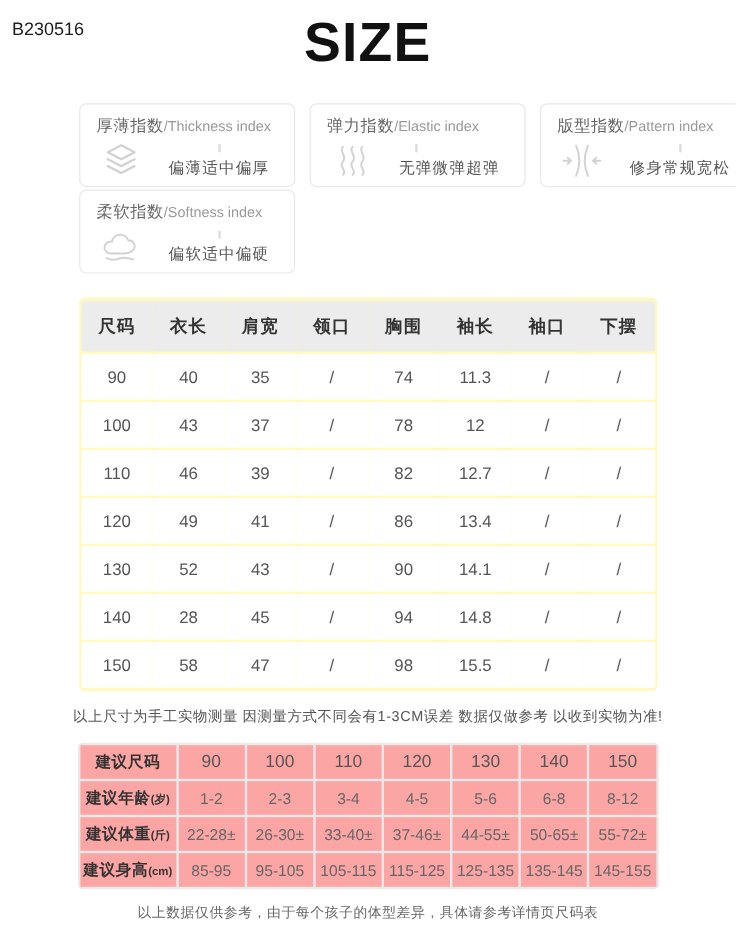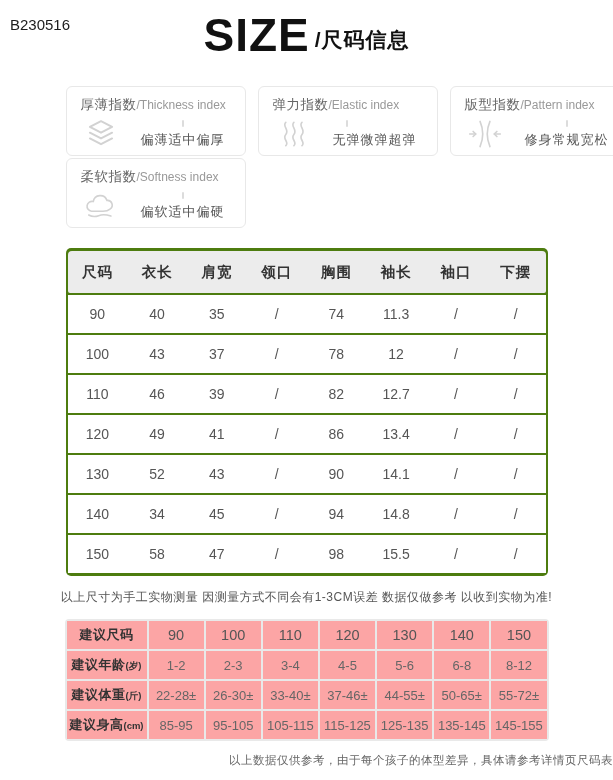--- a/index.html
+++ b/index.html
@@ -19,46 +19,45 @@
   .box-title{font-size:13.5px;color:#666;letter-spacing:.5px;white-space:nowrap;}
   .box-title .en{font-size:12px;color:#999;letter-spacing:0;}
   .box-content{display:flex;align-items:center;margin-top:2px;justify-content:space-between;}
   .box-icon{flex:none;width:40px;height:36px;display:flex;align-items:center;justify-content:center;}
   .box-opts{flex:1;display:flex;justify-content:space-between;padding:0 8px 0 20px;}
   .opt{display:flex;flex-direction:column;align-items:center;}
   .tick{width:2px;height:7px;background:#dcdcdc;border-radius:1px;margin-bottom:4px;visibility:hidden;}
   .tick.on{visibility:visible;}
   .opt-label{font-size:13px;color:#555;letter-spacing:1px;white-space:nowrap;}
   
-  .size-wrap{width:482px;margin:20px auto 0;background:#4d7c0f;padding:1px 2px;border-radius:5px;box-sizing:border-box;}
+  .size-wrap{width:482px;margin:20px auto 0;background:#fef9c3;padding:1px 2px;border-radius:5px;box-sizing:border-box;}
   table.size{width:100%;border-collapse:separate;border-spacing:0 2px;table-layout:fixed;}
   table.size th{height:40px;background:#ececec;font-size:14.5px;font-weight:700;color:#333;text-align:center;letter-spacing:1px;}
   table.size th:first-child{border-top-left-radius:4px;border-bottom-left-radius:2px;}
   table.size th:last-child{border-top-right-radius:4px;border-bottom-right-radius:2px;}
   table.size td{height:36px;background:#ffffff;font-size:14px;color:#555;text-align:center;}
   
   .note1{margin-top:13px;text-align:center;font-size:12px;color:#555;letter-spacing:.5px;}
-  .note2{margin-top:12px;text-align:right;font-size:11.5px;color:#666;letter-spacing:.5px;}
+  .note2{margin-top:12px;text-align:center;font-size:11.5px;color:#666;letter-spacing:.5px;}
   
   .suggest-wrap{width:484px;margin:13px auto 0;}
   table.suggest{width:100%;border-collapse:separate;border-spacing:2px;background:#e9e9e9;table-layout:fixed;border-radius:4px;}
   table.suggest td{background:#fca5a5;height:26px;text-align:center;font-size:13px;color:#666;overflow:hidden;white-space:nowrap;}
   table.suggest td.lbl{font-weight:700;color:#333;font-size:13px;letter-spacing:.5px;}
   table.suggest td.lbl .unit{font-size:9.5px;letter-spacing:0;}
   table.suggest tr.first td.val{font-size:14.5px;color:#555;}
   td.val{color:#666;}
 </style>
 </head>
 <body>
 
 <div class="watermark">B230516</div>
 
 <div class="title-row">
   <span class="title-en">SIZE</span>
-  <span class="title-cn">/尺码信息</span>
 </div>
 
 <div class="boxes">
     <div class="box">
       <div class="box-title"><span>厚薄指数</span><span class="en">/Thickness index</span></div>
       <div class="box-content">
         <span class="box-icon">
           <svg viewBox="0 0 40 36" width="36" height="32" fill="none" stroke="#d2d2d2" stroke-width="2.2" stroke-linejoin="round" stroke-linecap="round">
             <path d="M20 3.5 L32.5 10 L20 16.5 L7.5 10 Z"></path>
             <path d="M7.5 16.5 L20 23 L32.5 16.5"></path>
@@ -223,21 +222,21 @@
           <td>52</td>
           <td>43</td>
           <td>/</td>
           <td>90</td>
           <td>14.1</td>
           <td>/</td>
           <td>/</td>
         </tr>
         <tr>
           <td>140</td>
-          <td>34</td>
+          <td>28</td>
           <td>45</td>
           <td>/</td>
           <td>94</td>
           <td>14.8</td>
           <td>/</td>
           <td>/</td>
         </tr>
         <tr>
           <td>150</td>
           <td>58</td>

